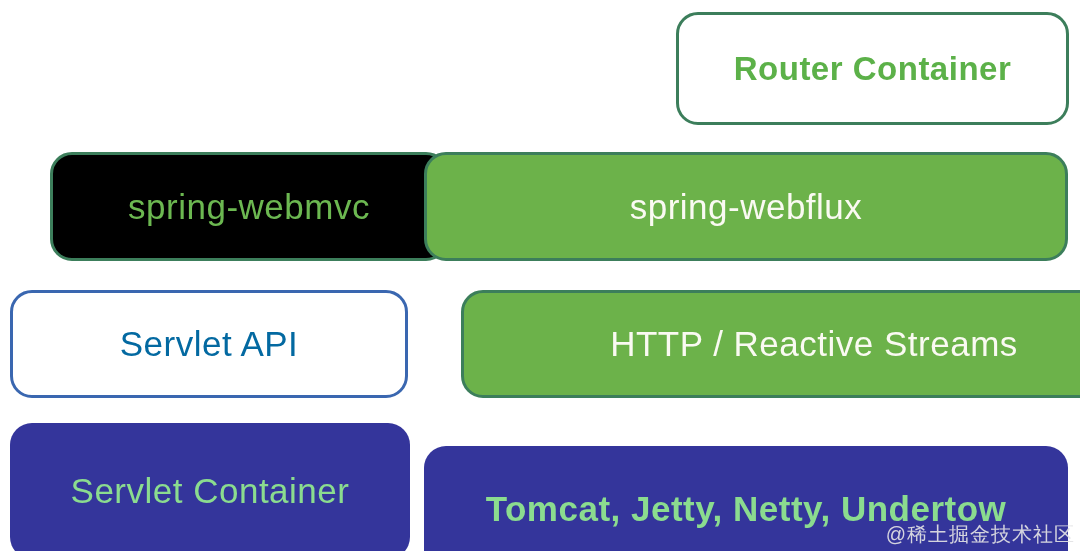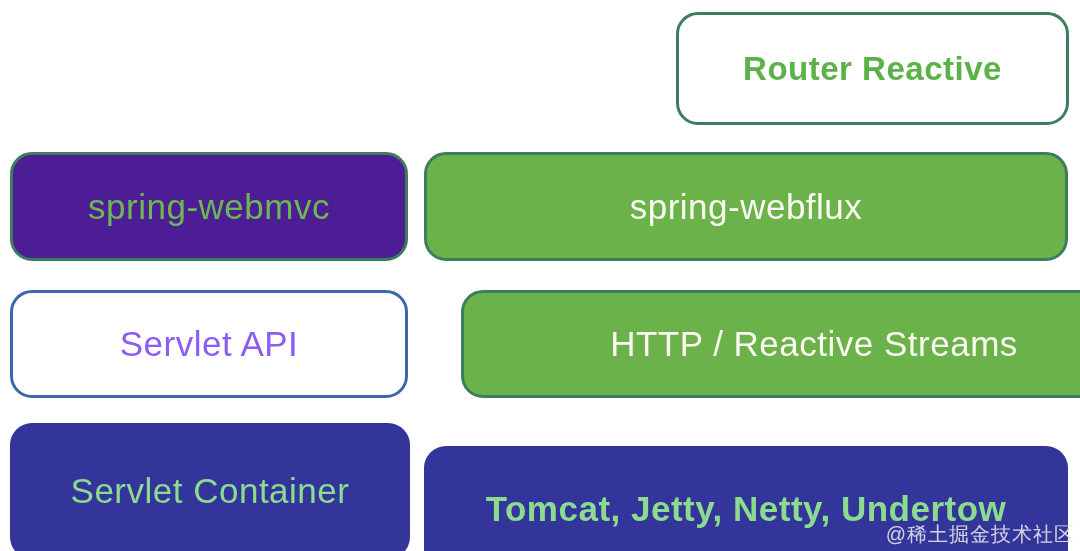--- a/index.html
+++ b/index.html
@@ -32,39 +32,40 @@
   
   .outline-green-bold {
     background: #ffffff;
     border: 3px solid #3C7E5B;
     color: #5CB149;
     font-weight: 700;
     font-size: 33px;
   }
   
   .outline-green {
-    background: #4c1d95;
+    background: #000000;
     border: 3px solid #3C7E5B;
     color: #6CB851;
     font-weight: 400;
     font-size: 35px;
+    margin-left: 40px;
   }
   
   .fill-green {
     background: #6CB24A;
     border: 3px solid #3C7E5B;
     color: #FAFAF2;
     font-weight: 400;
     font-size: 35px;
   }
   
   .outline-blue {
     background: #ffffff;
     border: 3px solid #3A67B0;
-    color: #8b5cf6;
+    color: #0369a1;
     font-weight: 400;
     font-size: 35px;
   }
   
   .fill-navy {
     background: #34359B;
     border: none;
     color: #8BDC8F;
     font-weight: 400;
     font-size: 35px;
@@ -88,21 +89,21 @@
     letter-spacing: 1px;
     z-index: 5;
   }
 </style>
 </head>
 <body>
 
 <div class="diagram">
 
 
-  <div class="box outline-green-bold pos-router">Router Reactive</div>
+  <div class="box outline-green-bold pos-router">Router Container</div>
 
   <div class="box outline-green pos-webmvc">spring-webmvc</div>
 
   <div class="box fill-green pos-webflux">spring-webflux</div>
 
   <div class="box outline-blue pos-servlet-api">Servlet API</div>
 
   <div class="box fill-green pos-http-streams">HTTP / Reactive Streams</div>
 
   <div class="box fill-navy pos-container">Servlet Container</div>

